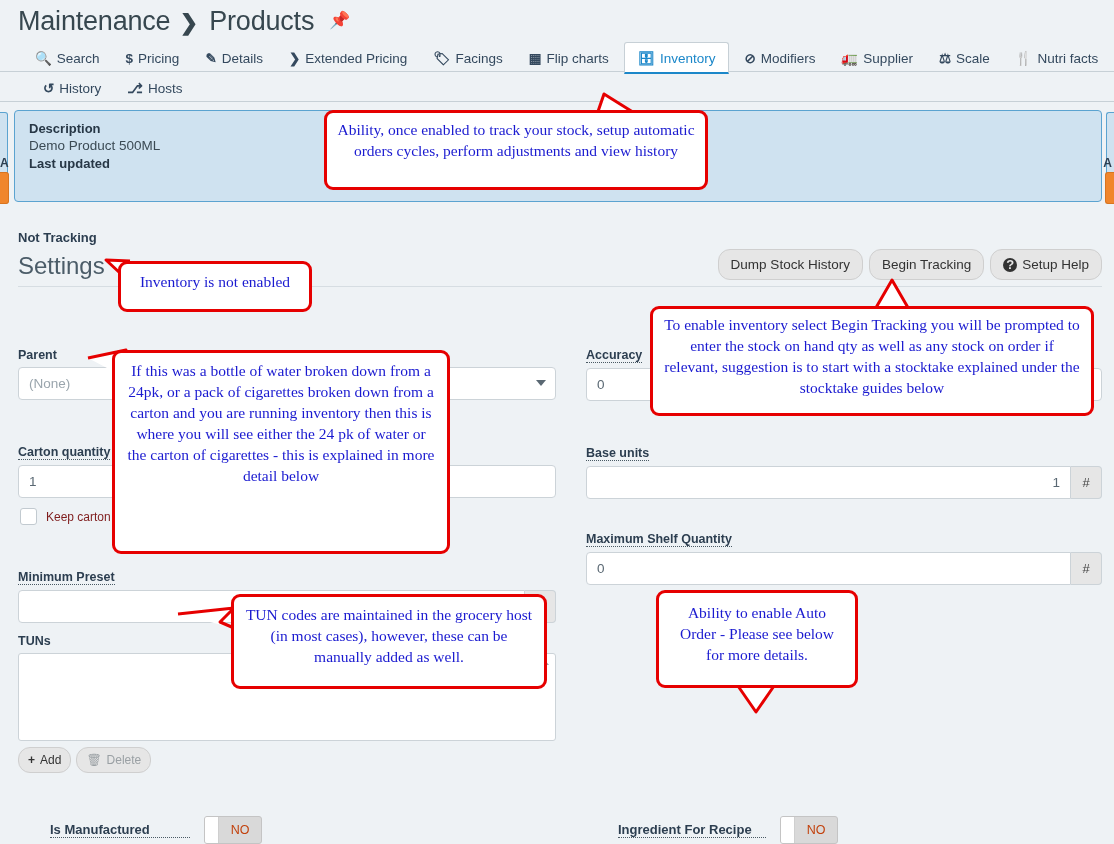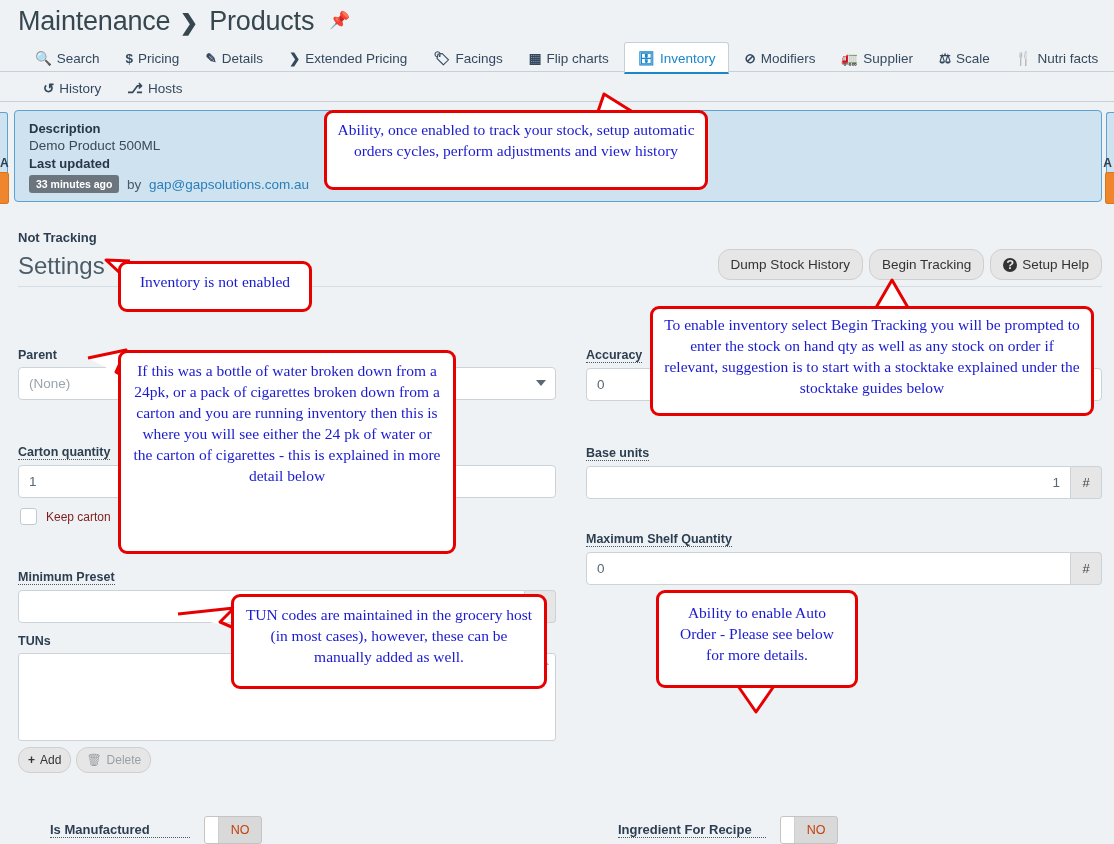--- a/index.html
+++ b/index.html
@@ -251,25 +251,20 @@
 <div class="edge-sliver right"></div>
 <div class="edge-letter left">A</div>
 <div class="edge-letter right">A</div>
 <div class="edge-orange left"></div>
 <div class="edge-orange right"></div>
 
 <div class="desc-panel">
   <div class="desc-label">Description</div>
   <div class="desc-value">Demo Product 500ML</div>
   <div class="desc-label">Last updated</div>
-  <div style="margin-top:4px;">
-    <span class="ts-badge">33 minutes ago</span>
-    <span class="desc-by">by</span>
-    <span class="desc-by desc-mail">gap@gapsolutions.com.au</span>
-  </div>
 </div>
 
 <div class="content">
 
   <div class="status-line">Not Tracking</div>
 
   <div class="settings-row">
     <div class="section-title">Settings</div>
     <div class="btn-group">
       <div class="btn">
@@ -414,21 +409,21 @@
 <svg class="tail-svg" style="left:868px;top:278px;width:60px;height:42px;">
   <polyline points="2,40 24,2 46,40" fill="#fff" stroke="#e60000" stroke-width="3" stroke-linejoin="round"></polyline>
 </svg>
 <div class="callout" style="left:650px;top:306px;width:444px;height:110px;padding-top:6px;">
   <span>To enable inventory select Begin Tracking you will be prompted to enter the stock on hand qty as well as any stock on order if relevant, suggestion is to start with a stocktake explained under the stocktake guides below</span>
 </div>
 
 <svg class="tail-svg" style="left:86px;top:348px;width:60px;height:32px;">
   <polyline points="2,10 40,2 30,24 40,30" fill="#fff" stroke="#e60000" stroke-width="3" stroke-linejoin="round"></polyline>
 </svg>
-<div class="callout" style="left:118px;top:350px;width:338px;height:204px;padding-top:8px;">
+<div class="callout" style="left:112px;top:350px;width:338px;height:204px;padding-top:8px;">
   <span>If this was a bottle of water broken down from a 24pk, or a pack of cigarettes broken down from a carton and you are running inventory then this is where you will see either the 24 pk of water or the carton of cigarettes - this is explained in more detail below</span>
 </div>
 
 <svg class="tail-svg" style="left:176px;top:606px;width:70px;height:28px;">
   <polyline points="2,8 58,2 44,16 58,22" fill="#fff" stroke="#e60000" stroke-width="3" stroke-linejoin="round"></polyline>
 </svg>
 <div class="callout" style="left:231px;top:594px;width:316px;height:95px;padding-top:8px;">
   <span>TUN codes are maintained in the grocery host (in most cases), however, these can be manually added as well.</span>
 </div>
 

